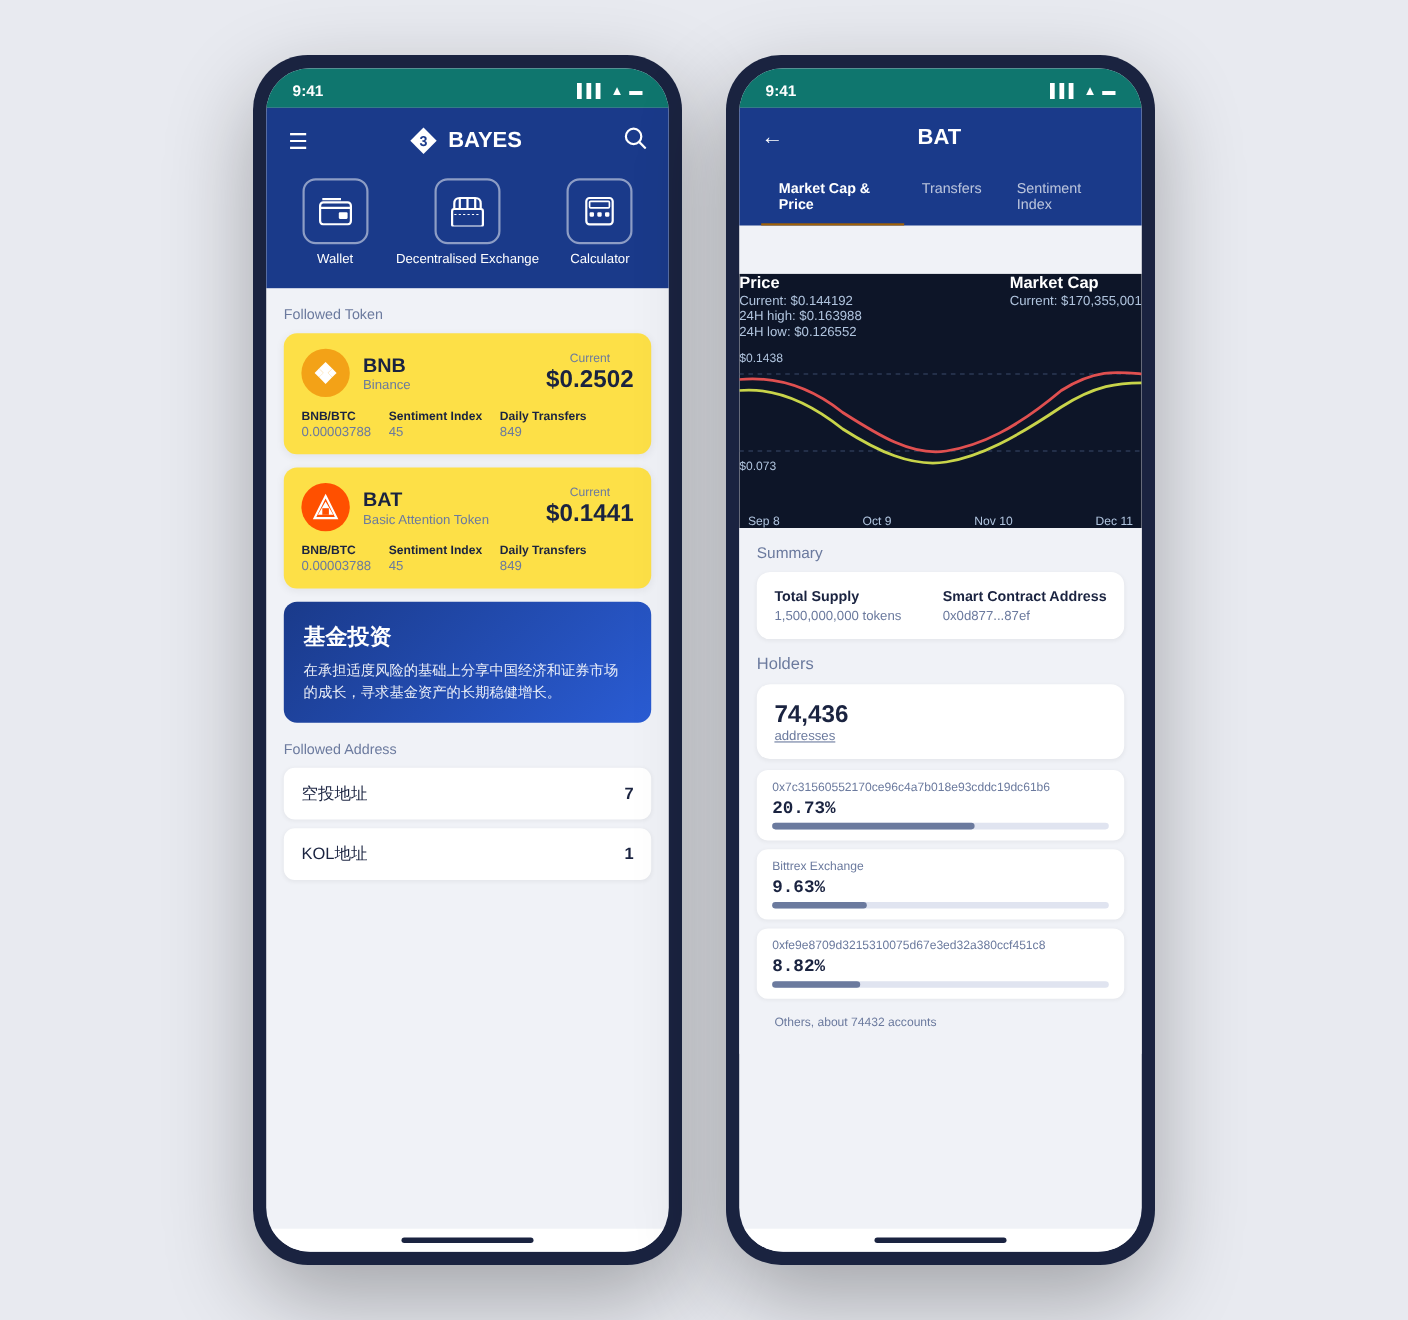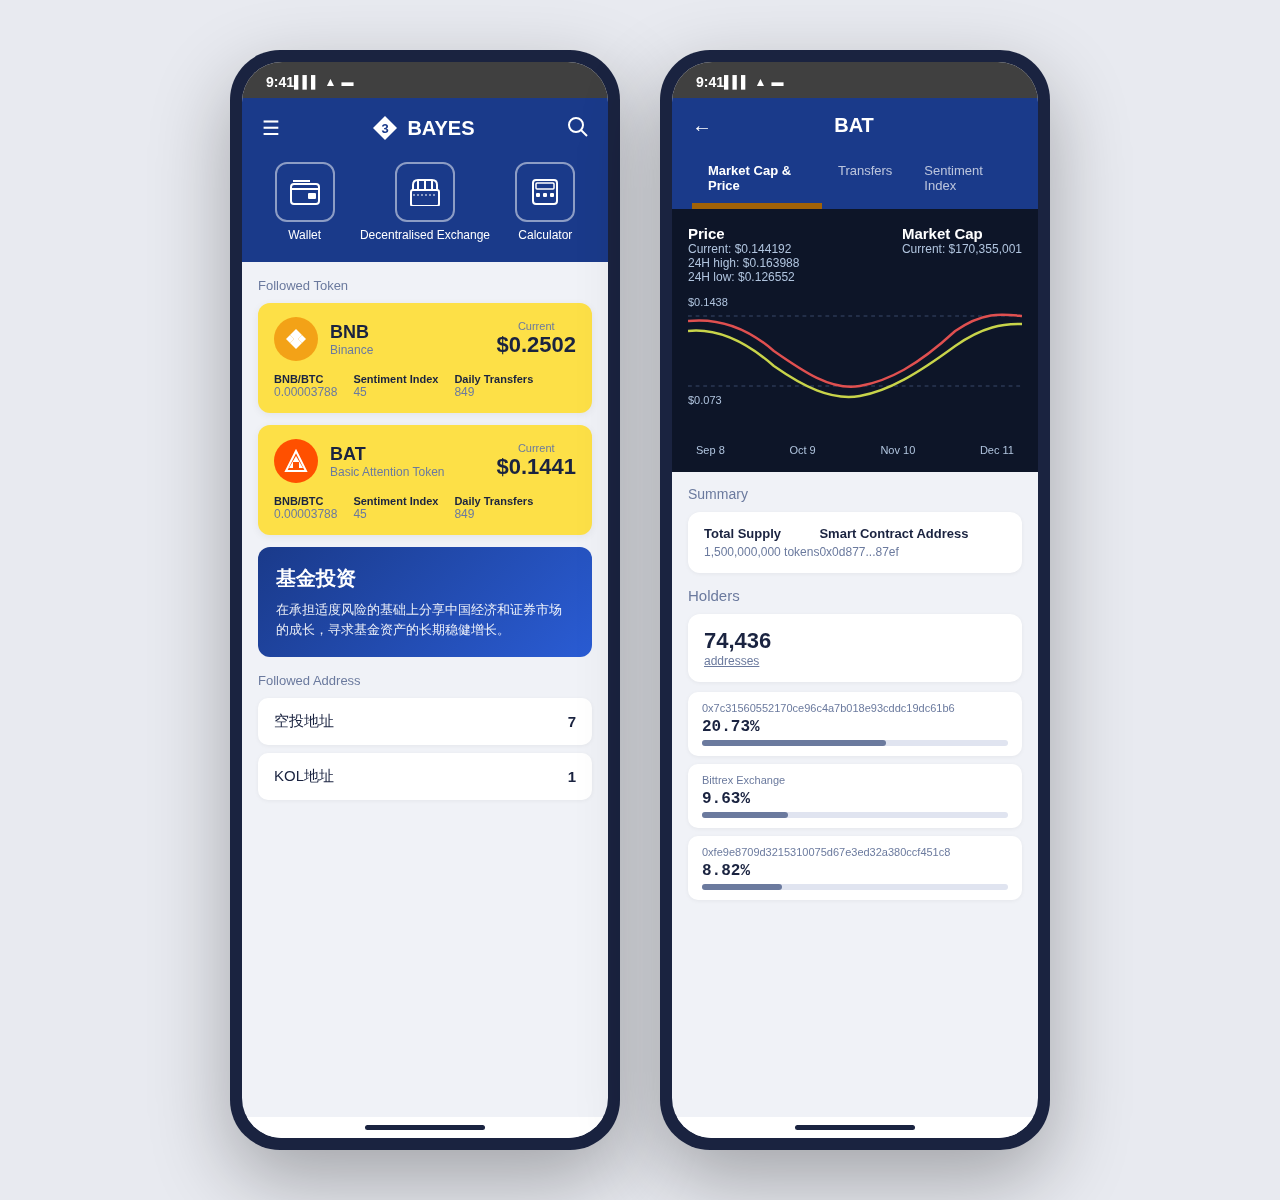--- a/index.html
+++ b/index.html
@@ -30,23 +30,24 @@
       height: 100%;
       background: #f0f2f7;
       border-radius: 40px;
       overflow: hidden;
       display: flex;
       flex-direction: column;
     }
 
     
     .status-bar {
-      background: #404040;
+      background: #0f766e;
       padding: 12px 24px 8px;
       display: flex;
+      justify-content: space-between;
       align-items: center;
       color: white;
       font-size: 14px;
       font-weight: 600;
     }
     .status-icons {
       display: flex;
       gap: 5px;
       align-items: center;
       font-size: 12px;
@@ -199,33 +200,34 @@
     }
     .tab {
       padding: 10px 16px;
       color: rgba(255,255,255,0.7);
       font-size: 13px;
       cursor: pointer;
       border-bottom: 2px solid transparent;
     }
     .tab.active {
       color: white;
-      border-bottom: 6px solid #a16207;
+      border-bottom: 2px solid #a16207;
       font-weight: 600;
     }
 
     .phone2-content {
       flex: 1;
       overflow-y: auto;
     }
 
     
     .chart-section {
       background: #0d1528;
-      padding: 16px;
+      padding: 0;
+      margin-top: 44px;
     }
     .price-info {
       display: flex;
       justify-content: space-between;
       margin-bottom: 12px;
     }
     .price-block {}
     .price-main-label { color: white; font-size: 15px; font-weight: 700; }
     .price-value { color: #b0c4de; font-size: 12px; }
     .market-cap-label { color: white; font-size: 15px; font-weight: 700; }
@@ -263,21 +265,21 @@
     }
     .summary-card {
       background: white;
       border-radius: 12px;
       padding: 14px 16px;
       margin-bottom: 14px;
       box-shadow: 0 1px 4px rgba(0,0,0,0.05);
     }
     .summary-row {
       display: flex;
-      justify-content: flex-start;
+      justify-content: space-between;
     }
     .summary-item {}
     .summary-item-label { font-size: 13px; font-weight: 700; color: #1a2340; margin-bottom: 4px; }
     .summary-item-value { font-size: 12px; color: #6b7a9e; }
 
     .holders-title {
       font-size: 15px;
       color: #6b7a9e;
       margin-bottom: 10px;
     }
@@ -597,20 +599,21 @@
           </div>
         </div>
         <div class="holder-item">
           <div class="holder-address">0xfe9e8709d3215310075d67e3ed32a380ccf451c8</div>
           <div class="holder-pct">8.82%</div>
           <div class="holder-bar-bg">
             <div class="holder-bar" style="width:26%"></div>
           </div>
         </div>
 
+        <div class="others-text">Others, about 74432 accounts</div>
       </div>
     </div>
 
     <div class="home-bar">
       <div class="home-indicator"></div>
     </div>
   </div>
 </div>
 
 </body></html>

